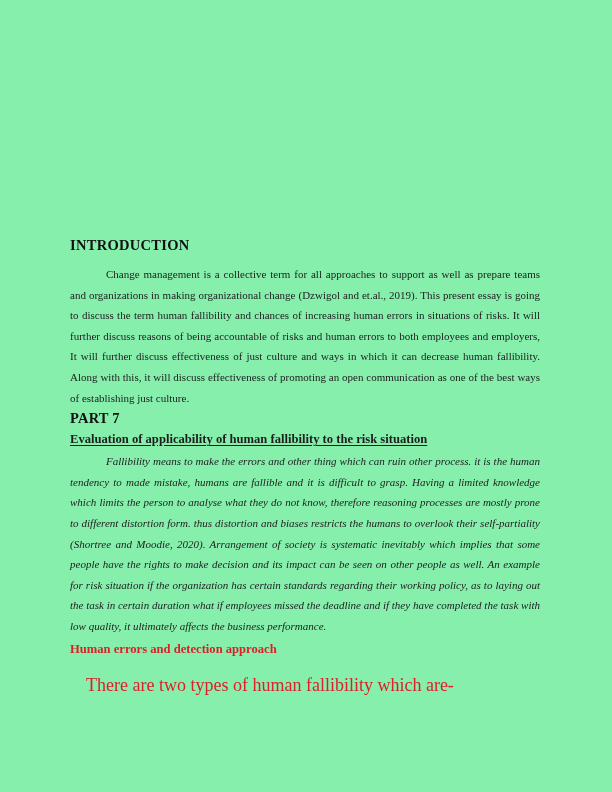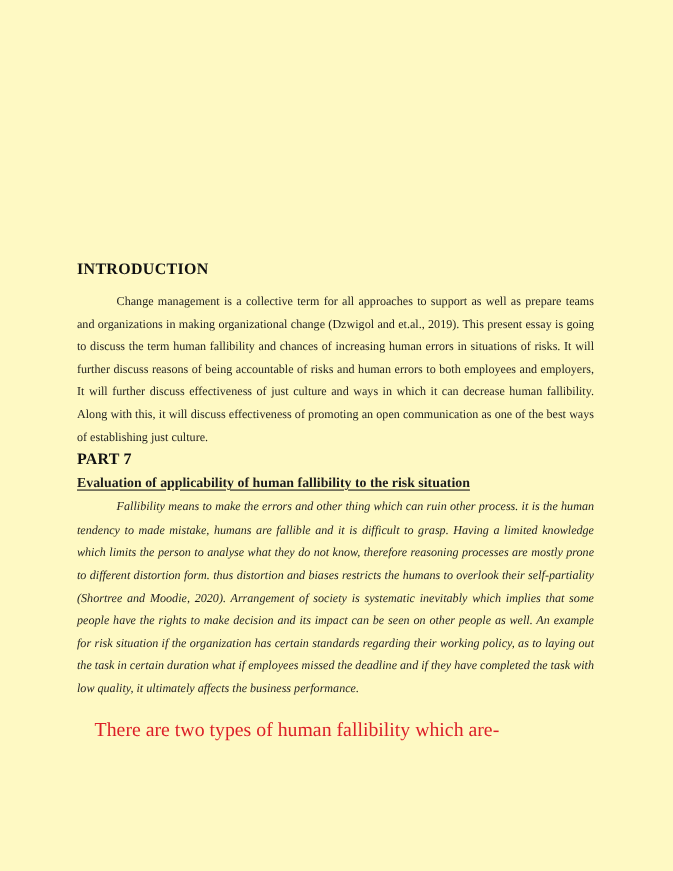--- a/index.html
+++ b/index.html
@@ -69,22 +69,23 @@
     margin: 16px;
     font-size: 18px;
     line-height: 20.6px;
     font-weight: normal;
     color: var(--accent-red, #dc1f28);
   }
 </style>
 </head>
 <body>
 
-<div class="page" style="background: #fef9c3;">
+<div class="page" style="background: #86efac;">
   <main class="content">
     <h1 class="doc-h1">INTRODUCTION</h1>
     <p class="doc-body">Change management is a collective term for all approaches to support as well as prepare teams and organizations in making organizational change (Dzwigol and et.al., 2019). This present essay is going to discuss the term human fallibility and chances of increasing human errors in situations of risks. It will further discuss reasons of being accountable of risks and human errors to both employees and employers, It will further discuss effectiveness of just culture and ways in which it can decrease human fallibility. Along with this, it will discuss effectiveness of promoting an open communication as one of the best ways of establishing just culture.</p>
     <h2 class="doc-h2">PART 7</h2>
     <h3 class="doc-h3">Evaluation of applicability of human fallibility to the risk situation</h3>
     <p class="doc-body second">Fallibility means to make the errors and other thing which can ruin other process. it is the human tendency to made mistake, humans are fallible and it is difficult to grasp. Having a limited knowledge which limits the person to analyse what they do not know, therefore reasoning processes are mostly prone to different distortion form. thus distortion and biases restricts the humans to overlook their self-partiality (Shortree and Moodie, 2020). Arrangement of society is systematic inevitably which implies that some people have the rights to make decision and its impact can be seen on other people as well. An example for risk situation if the organization has certain standards regarding their working policy, as to laying out the task in certain duration what if employees missed the deadline and if they have completed the task with low quality, it ultimately affects the business performance.</p>
+    <h4 class="doc-red-h">Human errors and detection approach</h4>
     <p class="doc-red-line">There are two types of human fallibility which are-</p>
   </main>
 </div>
 
 </body></html>

